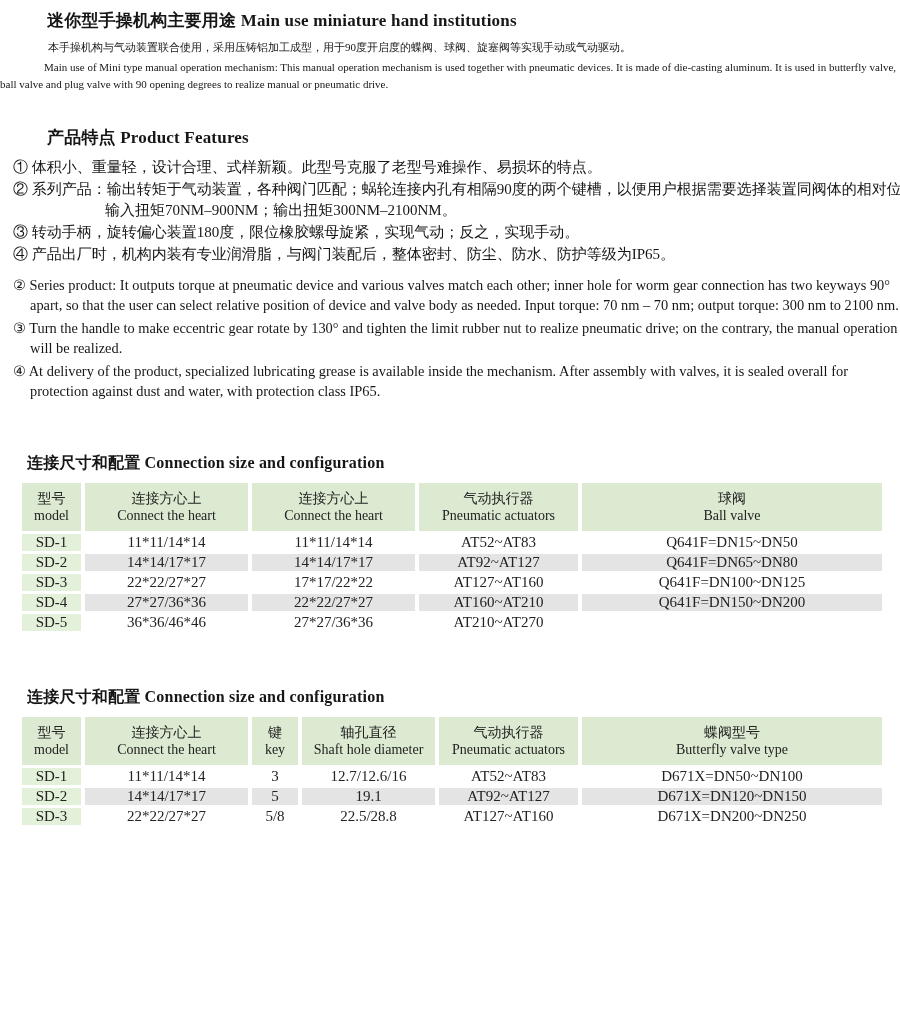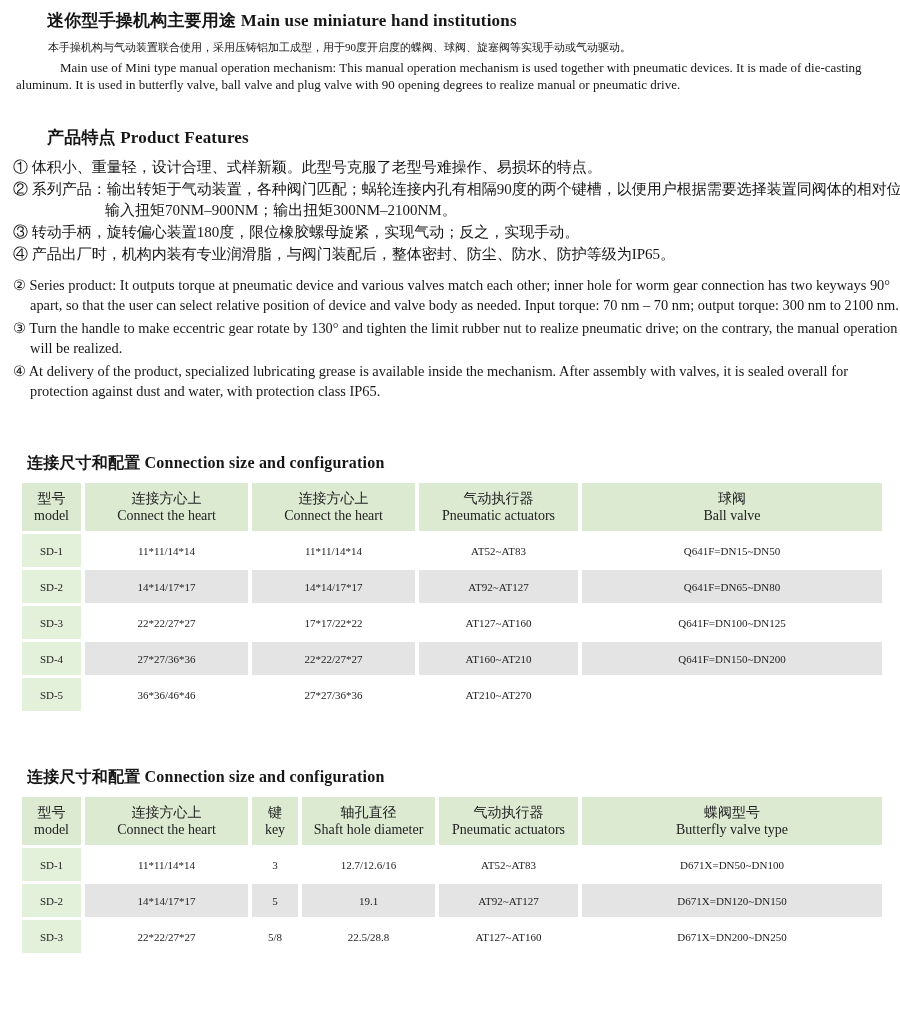--- a/index.html
+++ b/index.html
@@ -7,21 +7,21 @@
   .page {
     position:relative;
     width:900px; height:1033px;
     background:#fff;
     overflow:hidden;
     font-family:Liberation Serif, serif;
     color:#161616;
   }
   .h1 { margin:9px 0 0 47px; font-size:17px; font-weight:bold; letter-spacing:.2px; }
   .intro-zh { margin:6px 4px 0; padding-left:44px; font-size:11px; line-height:19px; white-space:nowrap; }
-  .intro-en { margin:2px 16px 0; text-indent:44px; font-size:13px; line-height:17px; }
+  .intro-en { margin:2px 0 0; text-indent:44px; font-size:11px; line-height:17px; }
   .h2 { margin:33px 0 0 47px; font-size:17px; font-weight:bold; letter-spacing:.2px; }
 
   .blist { margin:8px 0 0 13px; }
   .item  { padding-left:17px; text-indent:-17px; }
   .zh-item { font-size:15px; line-height:21px; margin-bottom:1px; white-space:nowrap; }
   .zh-sub  { text-indent:0; margin-left:75px; white-space:nowrap; }
   .en-list { margin-top:10px; }
   .en-item { font-size:14.4px; line-height:20px; margin-bottom:3px; }
 
   .tbl-section1 { margin-top:52px; }
@@ -31,22 +31,22 @@
   .grid { display:grid; column-gap:4px; row-gap:3px; width:860px; margin-left:22px; background:#fff; }
   .t1 { grid-template-columns:59px 163px 163px 159px 300px; }
   .t2 { grid-template-columns:59px 163px 46px 133px 139px 300px; }
   .th {
     background:var(--header-green,#dcead2);
     height:48px; display:flex; flex-direction:column;
     align-items:center; justify-content:center;
     font-size:14px; line-height:17px; color:#222; text-align:center;
   }
   .td {
-    height:33px; display:flex; align-items:center; justify-content:center;
-    font-size:11px; color:#222; background:#fff;
+    height:17px; display:flex; align-items:center; justify-content:center;
+    font-size:15px; color:#222; background:#fff;
   }
   .model { background:var(--model-green,#e3f0da); }
   .gray  { background:var(--row-gray,#e4e4e4); }
 </style>
 </head>
 <body>
 
 <div class="page">
 
   <h1 class="h1">迷你型手操机构主要用途 Main use miniature hand institutions</h1>

